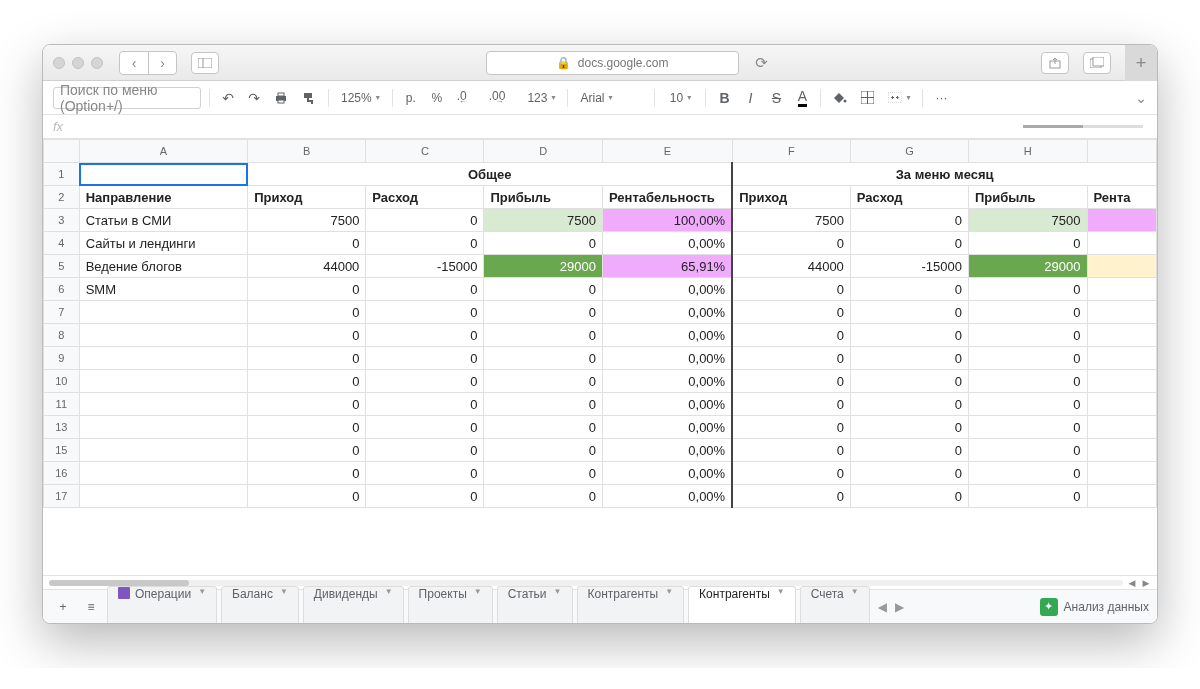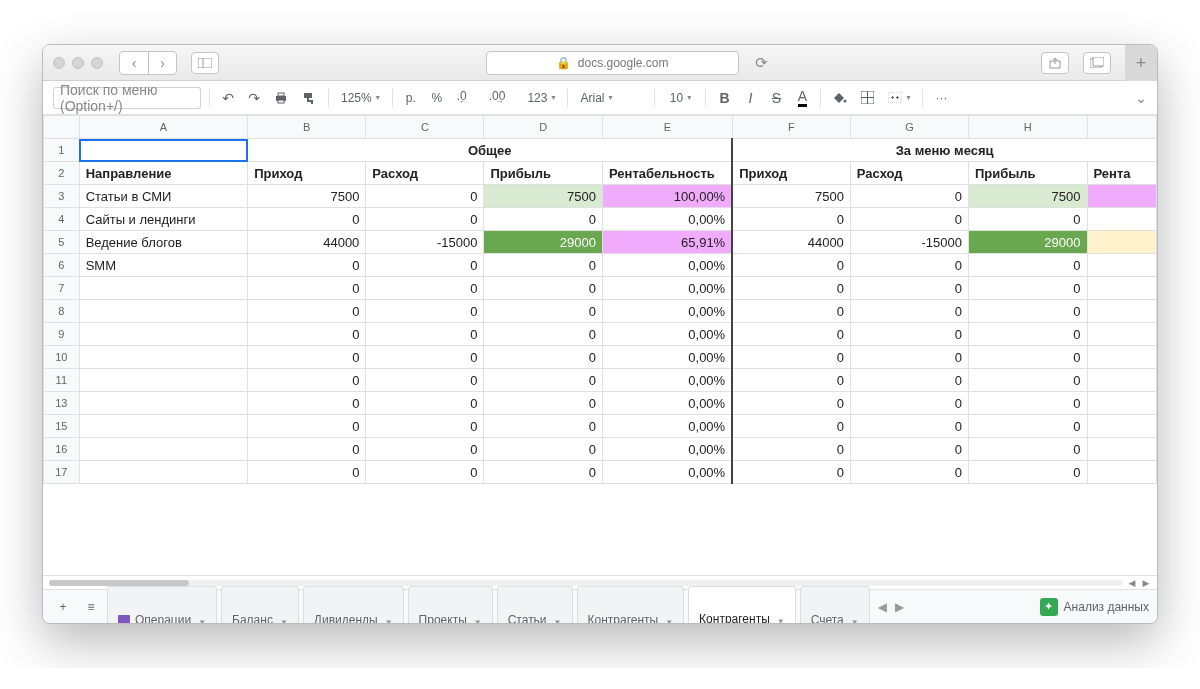--- a/index.html
+++ b/index.html
@@ -41,21 +41,21 @@
 .lg{background:#d9ead3}
 .dg{background:#6aa84f;color:#fff}
 .am{background:#f0abfc}
 .la{background:#fff2cc}
 .hscroll{height:14px;border-top:1px solid #e2e2e2;display:flex;align-items:center;padding:0 6px;gap:4px;color:#888;font-size:9px}
 .hscroll .track{flex:1;height:6px;background:#f0f0f0;border-radius:3px;position:relative}
 .hscroll .thumb{position:absolute;left:0;width:140px;height:6px;background:#c8c8c8;border-radius:3px}
 .hscroll .arr{width:10px;text-align:center}
 .tabs{height:34px;border-top:1px solid #e2e2e2;display:flex;align-items:center;padding:0 8px;gap:4px;font-size:12px;color:#5f6368;background:#f8f9fa}
 .tabs .add,.tabs .menu{width:24px;height:24px;display:flex;align-items:center;justify-content:center;color:#666;cursor:pointer}
-.tab{height:42px;padding:0 10px;display:flex;align-items:flex-end;gap:5px;background:#f1f3f4;border:1px solid #ddd;border-radius:3px;cursor:pointer}
+.tab{height:42px;padding:0 10px;display:flex;align-items:flex-start;gap:5px;background:#f1f3f4;border:1px solid #ddd;border-radius:3px;cursor:pointer}
 .tab.active{background:#fff;color:#222;border-bottom:2px solid #fff}
 .tab .dda{font-size:8px;color:#999;margin-left:2px}
 .gridic{width:12px;height:12px;background:linear-gradient(#7e57c2,#7e57c2);display:inline-block;border-radius:1px}
 .tabs .nav{margin-left:4px;display:flex;gap:8px;color:#999}
 .explore{margin-left:auto;display:flex;align-items:center;gap:6px;color:#5f6368;cursor:pointer}
 .exstar{width:18px;height:18px;background:#34a853;border-radius:3px;display:flex;align-items:center;justify-content:center;color:#fff;font-size:11px}
 svg{display:block}
 </style>
 </head>
 <body>
@@ -168,20 +168,26 @@
           <rect x="0" y="0" width="14" height="11" fill="none" stroke="#bbb" stroke-dasharray="1 1"></rect>
           <path d="M4 5.5h2M8 5.5h2" stroke="#5f6368"></path>
           <path d="M5 4l-1.5 1.5L5 7M9 4l1.5 1.5L9 7" fill="none" stroke="#5f6368"></path>
         </svg>
       </div>
     <div class="sep"></div>
     <div class="tbtn txt">···</div>
     <div class="caret">⌄</div>
   </div>
 
+  <div class="fxbar">
+    <span>fx</span>
+    <div class="tinybar">
+        <i></i>
+      </div>
+  </div>
 
   <div class="grid">
     <table>
       <colgroup>
           <col style="width:36px">
           <col class="cA">
           <col class="cB">
           <col class="cC">
           <col class="cD">
           <col class="cE">

